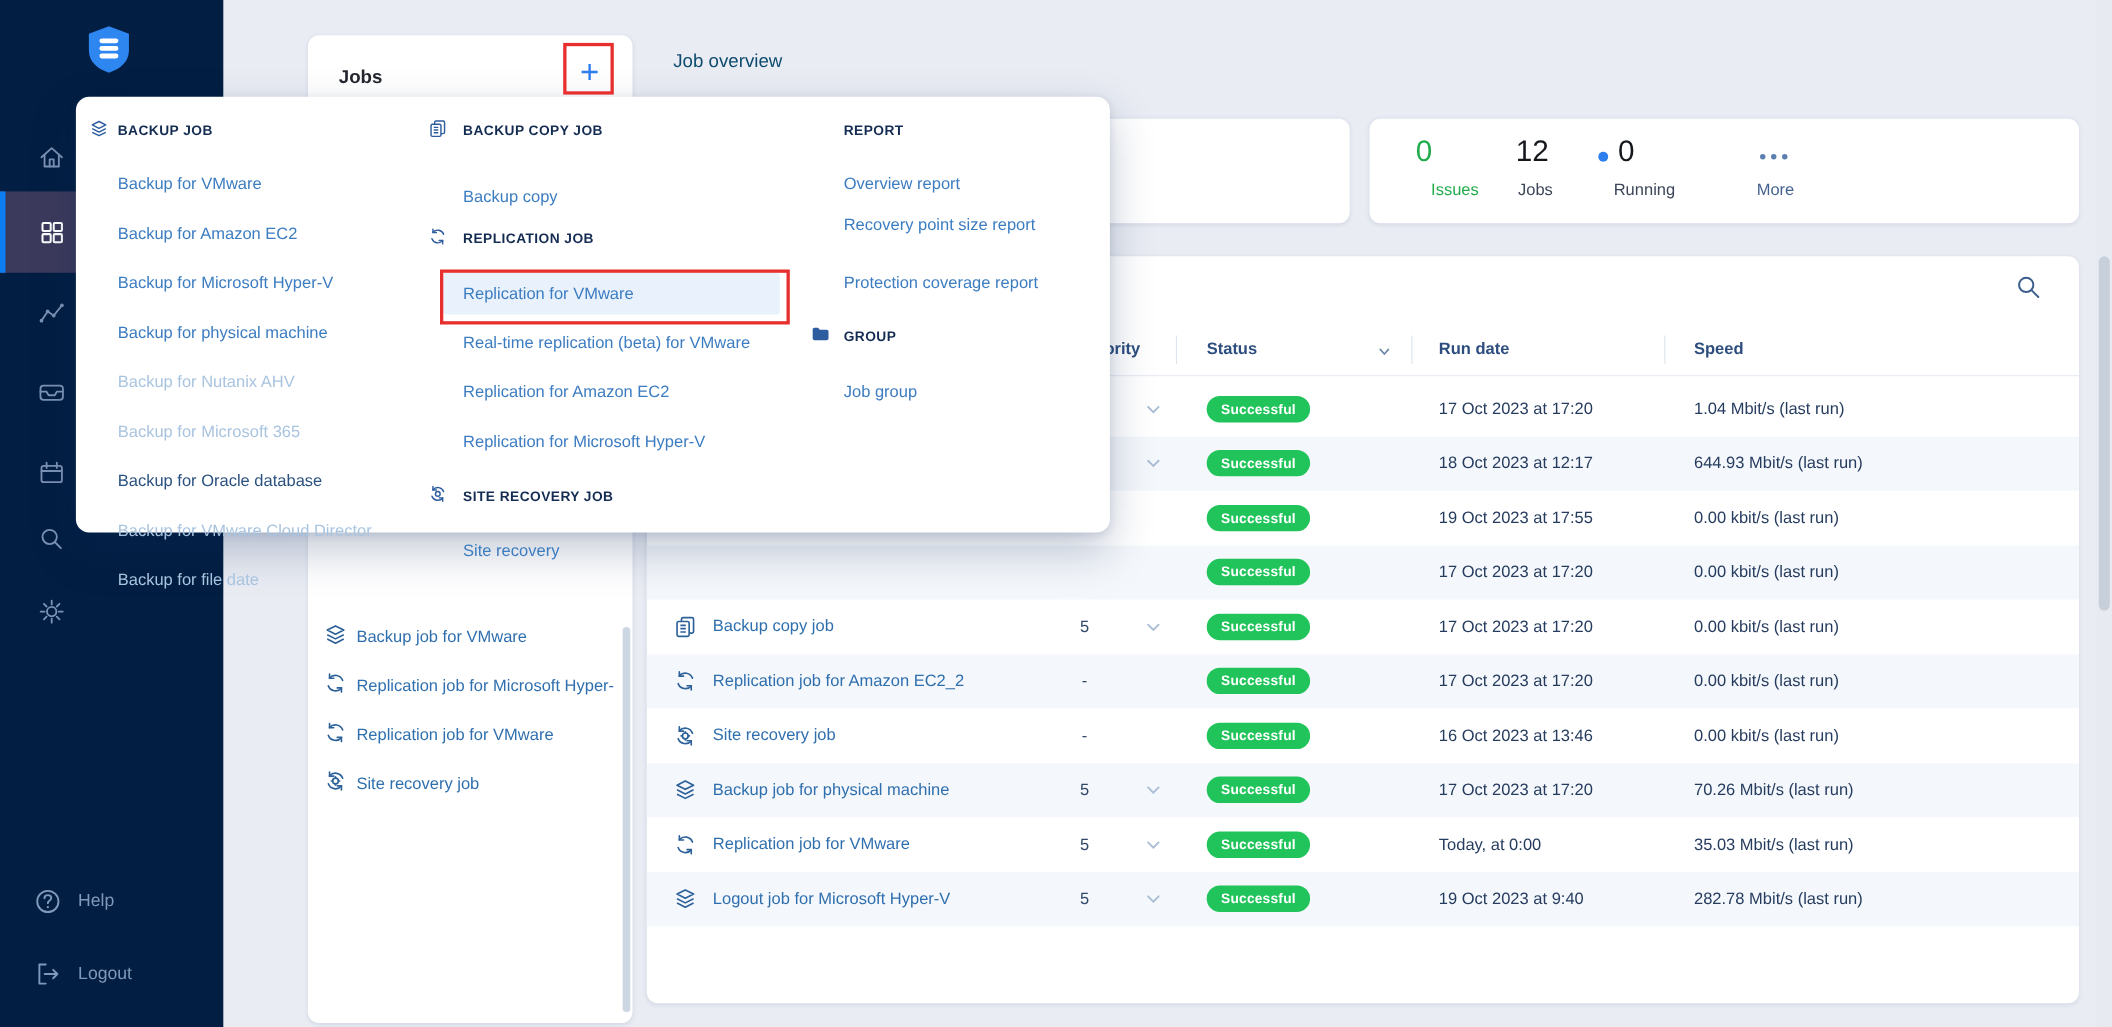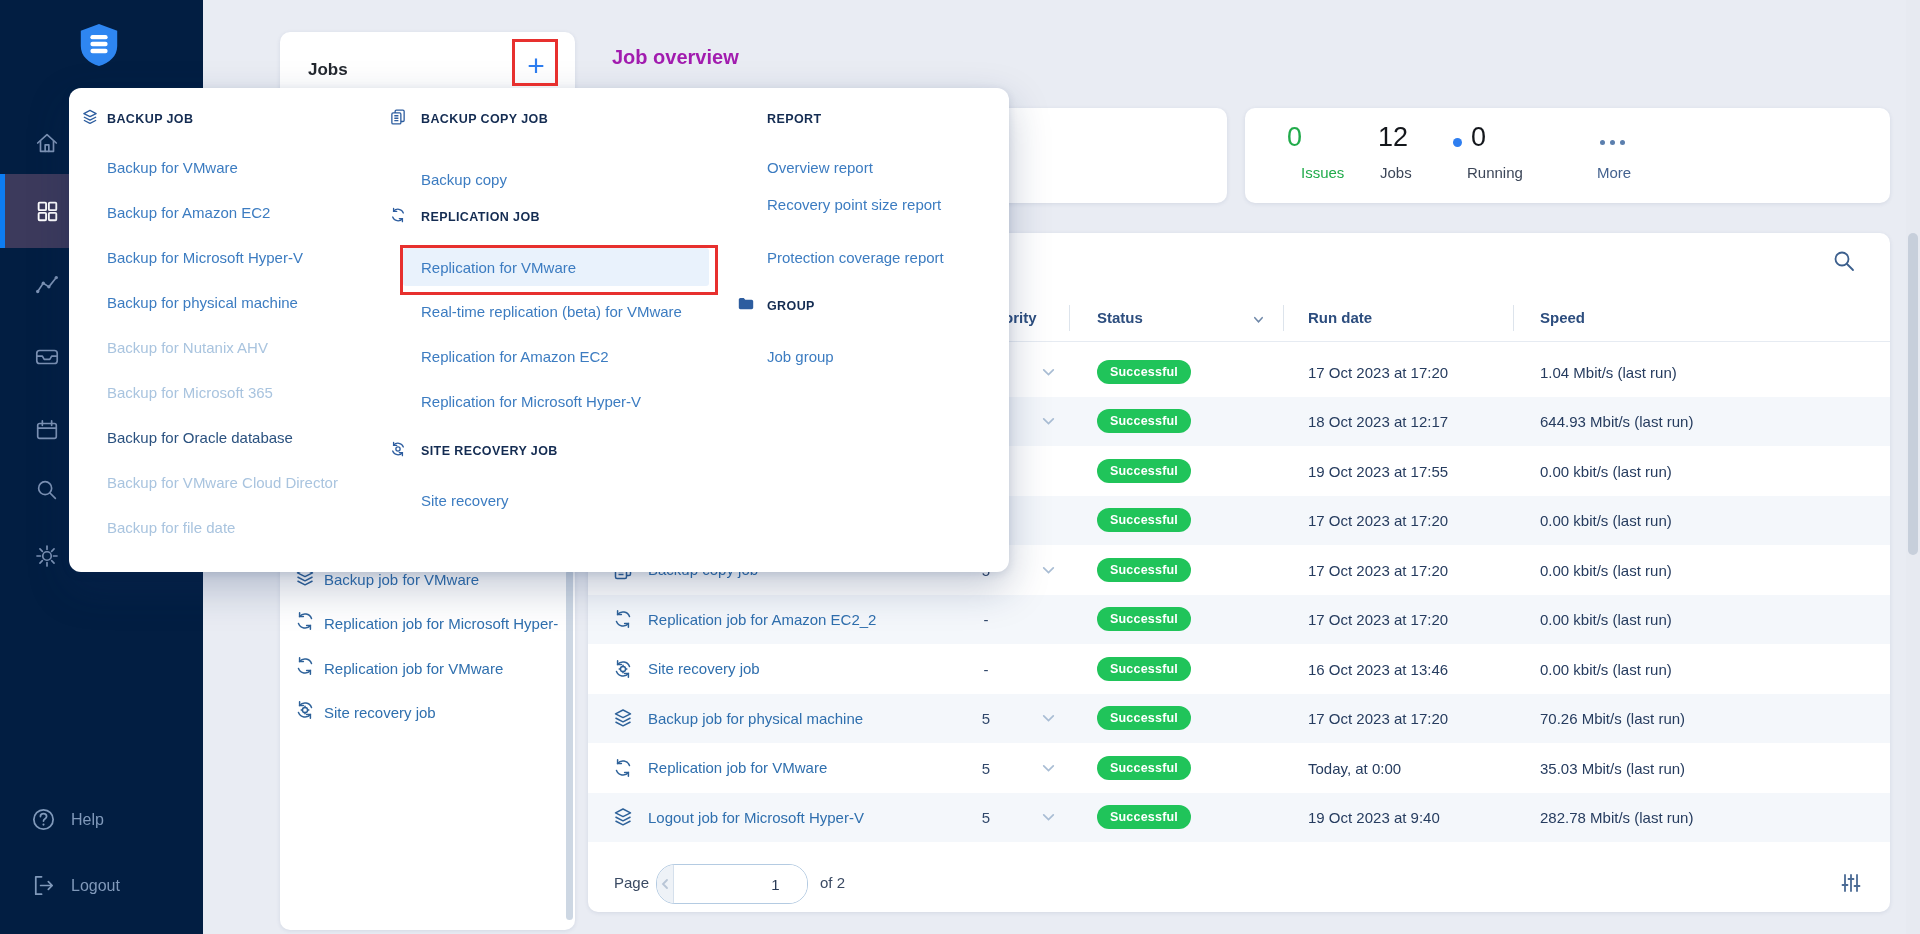--- a/index.html
+++ b/index.html
@@ -8,21 +8,21 @@
   svg{display:block}
   
   .sidebar{position:absolute;left:0;top:0;width:203px;height:934px;background:#021e42;z-index:10}
   .nav-item{position:absolute;left:0;width:203px;height:64px;display:flex;align-items:center;cursor:pointer}
   .nav-item svg{margin-left:34px;color:#7d93b5}
   .nav-active{position:absolute;left:0;top:174px;width:203px;height:74px;background:#3c3a5c}
   .nav-accent{position:absolute;left:0;top:174px;width:5px;height:74px;background:#0d7df2}
   .side-link{position:absolute;left:30px;display:flex;align-items:center;gap:14px;color:#8099ba;font-size:16px;cursor:pointer}
   
   .card{position:absolute;background:#fff;border-radius:10px;box-shadow:0 1px 4px rgba(25,50,95,.10)}
-  .page-title{position:absolute;left:612px;top:46px;font-size:20px;font-weight:700;color:#a21caf}
+  .page-title{position:absolute;left:612px;top:46px;font-size:17px;font-weight:400;color:#0c4a6e}
   
   .jobs-panel{left:280px;top:32px;width:295px;height:898px;overflow:hidden;z-index:20}
   .jobs-title{position:absolute;left:28px;top:28px;font-size:17px;font-weight:bold;color:#23282f}
   .plus-btn{position:absolute;left:238px;top:16px;width:36px;height:36px;border:none;background:transparent;
     color:#2e7ef0;font-size:30px;font-weight:300;line-height:34px;text-align:center;cursor:pointer;padding:0}
   .jlist-item{position:absolute;left:0;width:295px;height:36px;display:flex;align-items:flex-end;cursor:pointer}
   .jlist-item svg{margin-left:14px;color:#2d6199;flex:0 0 auto}
   .jlist-item span{margin-left:8px;font-size:15px;color:#2f6fae;white-space:nowrap}
   .jscroll{position:absolute;left:286px;top:538px;width:7px;height:350px;border-radius:4px;background:#cdd7e3;cursor:pointer}
   
@@ -49,21 +49,21 @@
   .c-speed{left:952px;font-size:15px;color:#263c5f}
   
   .pager{position:absolute;left:0;top:631px;width:1302px;height:40px}
   .pg-label{position:absolute;left:26px;top:10px;font-size:15px;color:#3a4a63}
   .pg-ctl{position:absolute;left:68px;top:0;width:150px;height:38px;border:1.5px solid #b4cbe2;border-radius:19px;
     background:#fff;display:flex;align-items:stretch;overflow:hidden}
   .pg-prev{width:47px;background:#eef2f7;border-right:1px solid #d5e0ec;display:flex;align-items:center;justify-content:center;color:#b8c5d6;cursor:default}
   .pg-num{flex:1;border:none;text-align:center;font-size:15px;color:#2a3a55;font-family:"Liberation Sans",sans-serif;outline:none}
   .pg-of{position:absolute;left:232px;top:10px;font-size:15px;color:#3a4a63}
   
-  .dropdown{position:absolute;left:69px;top:88px;width:940px;height:484px;background:#fff;border-radius:12px;
+  .dropdown{position:absolute;left:69px;top:88px;width:940px;height:396px;background:#fff;border-radius:12px;
     box-shadow:0 16px 40px rgba(20,45,90,.25),0 2px 8px rgba(20,45,90,.12);z-index:50}
   .mh{position:absolute;font-size:12.5px;font-weight:bold;color:#142c52;letter-spacing:.4px;white-space:nowrap}
   .mi{position:absolute;font-size:15px;color:#3c7cc1;white-space:nowrap;cursor:pointer;height:20px;line-height:20px}
   .mi.dis{color:#a9c4df;cursor:default}
   .micon{position:absolute;color:#2d5d9f}
   .mi-hl{position:absolute;left:334px;top:160px;width:306px;height:38px;background:#e9f2fc;border-radius:3px}
   
   .annot{position:absolute;border:3px solid #e7302e;z-index:120;pointer-events:none}
   
   .page-sb-track{position:absolute;left:1906px;top:0;width:14px;height:934px;background:#e7eaf1;z-index:60}
@@ -388,39 +388,20 @@
         <svg width="17" height="17" viewBox="0 0 16 16" fill="none" stroke="currentColor" stroke-width="1.6" stroke-linecap="round">
             <path d="M3.5 6 L8 10.5 L12.5 6"></path>
           </svg>
         </span>
       <span class="cell c-badge">Successful</span>
       <span class="cell c-date">19 Oct 2023 at 9:40</span>
       <span class="cell c-speed">282.78 Mbit/s (last run)</span>
     </div>
   </div>
 
-  <div class="pager">
-    <span class="pg-label">Page</span>
-    <div class="pg-ctl">
-      <div class="pg-prev">
-        <svg width="16" height="16" viewBox="0 0 16 16" fill="none" stroke="currentColor" stroke-width="1.8" stroke-linecap="round">
-            <path d="M10 4 L6 8 L10 12"></path>
-          </svg>
-      </div>
-      <input class="pg-num" value="1" style="">
-
-    </div>
-    <span class="pg-of">of 2</span>
-    <div class="abs" style="left:1252px;top:8px;cursor:pointer">
-      <svg width="22" height="22" viewBox="0 0 22 22" fill="none" stroke="#4a6a94" stroke-width="1.8" stroke-linecap="round">
-        <path d="M5 3 V19 M11 3 V19 M17 3 V19"></path>
-        <path d="M2.5 13 H7.5 M8.5 7 H13.5 M14.5 14 H19.5"></path>
-      </svg>
-    </div>
-  </div>
 </div>
 
 <div class="dropdown">
   <div class="mi-hl"></div>
 
   <svg class="micon" style="left:12px;top:20px" width="18" height="18" viewBox="0 0 22 22" fill="none" stroke="currentColor" stroke-width="1.6" stroke-linejoin="round">
     <path d="M11 3 L18.5 6.8 L11 10.6 L3.5 6.8 Z"></path>
       <path d="M3.5 11 L11 14.8 L18.5 11"></path>
       <path d="M3.5 15 L11 18.8 L18.5 15"></path>
   </svg>

